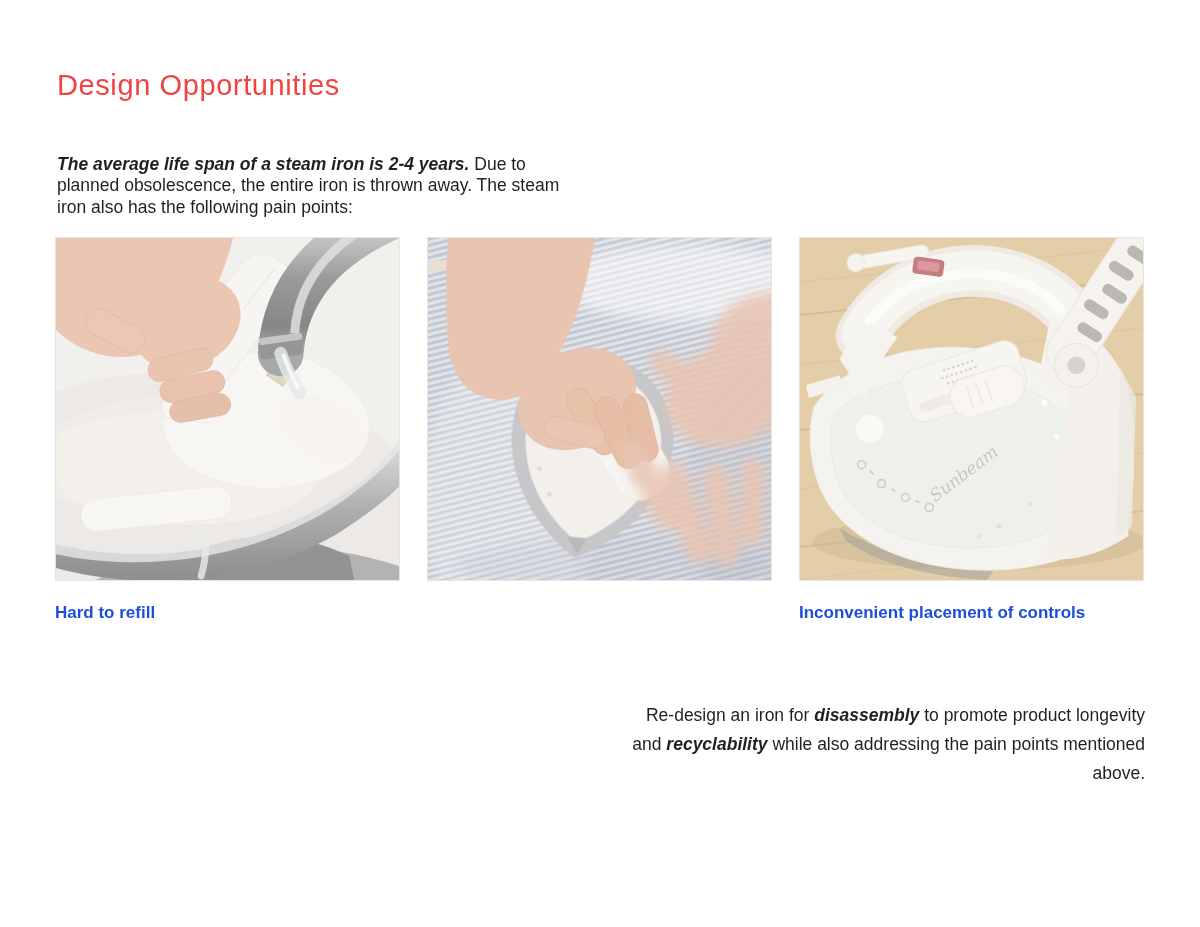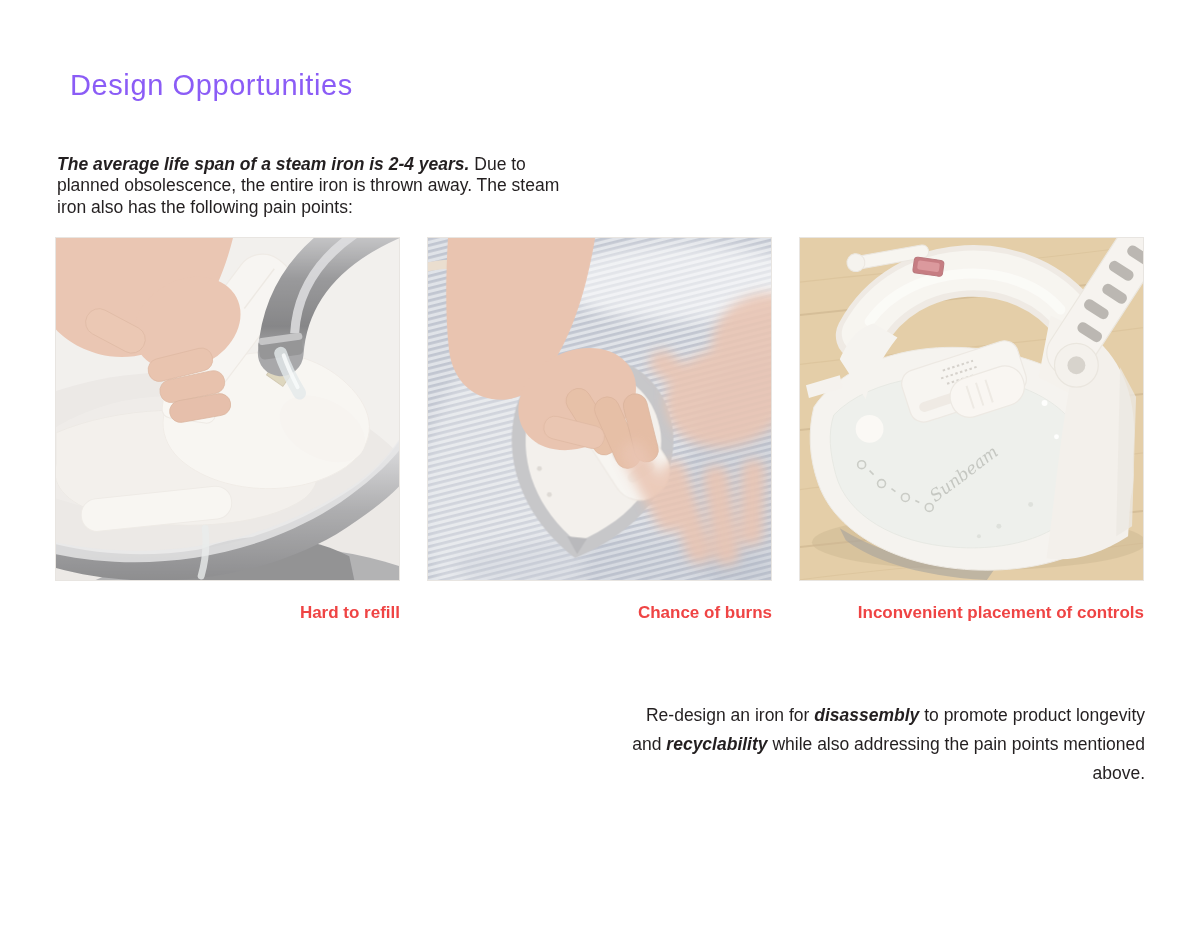--- a/index.html
+++ b/index.html
@@ -1,37 +1,37 @@
 <!DOCTYPE html>
 <html><head>
 <meta charset="utf-8">
 <style>
   html,body{margin:0;padding:0;background:#ffffff;}
   .page{
     position:relative;width:1200px;height:927px;background:#ffffff;
     font-family:"Liberation Sans",sans-serif;color:#231f20;overflow:hidden;
   }
   .title{
-    position:absolute;left:70px;top:50px;
-    font-size:29px;font-weight:400;letter-spacing:0.6px;color:#8b5cf6;
+    position:absolute;left:57px;top:50px;
+    font-size:29px;font-weight:400;letter-spacing:0.6px;color:#ef4444;
   }
   .intro{
     position:absolute;left:57px;top:136px;width:515px;
     font-size:17.5px;line-height:21.5px;color:#231f20;
   }
   .intro b,.brief b{font-weight:700;font-style:italic;}
   .figures{position:absolute;left:55px;top:237px;display:flex;gap:27px;}
   .figure{width:345px;}
   .photo{
     display:block;width:345px;height:344px;
     border:1px solid #e8e5e1;box-sizing:border-box;background:#f4f2f0;
   }
   .caption{
-    margin-top:22px;text-align:right;
-    font-size:17px;font-weight:700;color:#ef4444;line-height:20px;
+    margin-top:22px;text-align:left;
+    font-size:17px;font-weight:700;color:#1d4ed8;line-height:20px;
   }
   .brief{
     position:absolute;right:55px;top:683px;width:525px;
     font-size:17.5px;line-height:29px;text-align:right;color:#231f20;
   }
   .sunbeam-script{font-family:"DejaVu Serif",serif;font-style:italic;}
 </style>
 </head>
 <body>
 
@@ -168,21 +168,20 @@
           <ellipse cx="345" cy="110" rx="60" ry="55"></ellipse>
           <rect x="212" y="200" width="25" height="100" rx="12" transform="rotate(-28 224 250)"></rect>
           <rect x="247" y="222" width="26" height="108" rx="13" transform="rotate(-18 260 276)"></rect>
           <rect x="282" y="228" width="26" height="102" rx="13" transform="rotate(-8 295 279)"></rect>
           <rect x="314" y="222" width="24" height="88" rx="12" transform="rotate(2 326 266)"></rect>
           <rect x="218" y="128" width="74" height="25" rx="12" transform="rotate(38 255 140)"></rect>
         </g>
 
         <rect width="345" height="344" fill="#ffffff" opacity="0.40"></rect>
       </svg>
-      <figcaption class="caption">Chance of burns</figcaption>
     </figure>
 
     <figure class="figure" style="margin:0">
       <svg class="photo" viewBox="0 0 345 344" role="img" xmlns="http://www.w3.org/2000/svg" aria-label="white Sunbeam steam iron on a wooden table with controls tucked under the handle">
         <rect width="345" height="344" fill="#d2ae6e"></rect>
         <g transform="rotate(-6 172 172)" stroke="#b58d4e" stroke-width="2" opacity="0.8">
           <line x1="-30" y1="60" x2="380" y2="60"></line>
           <line x1="-30" y1="175" x2="380" y2="175"></line>
           <line x1="-30" y1="292" x2="380" y2="292"></line>
         </g>

